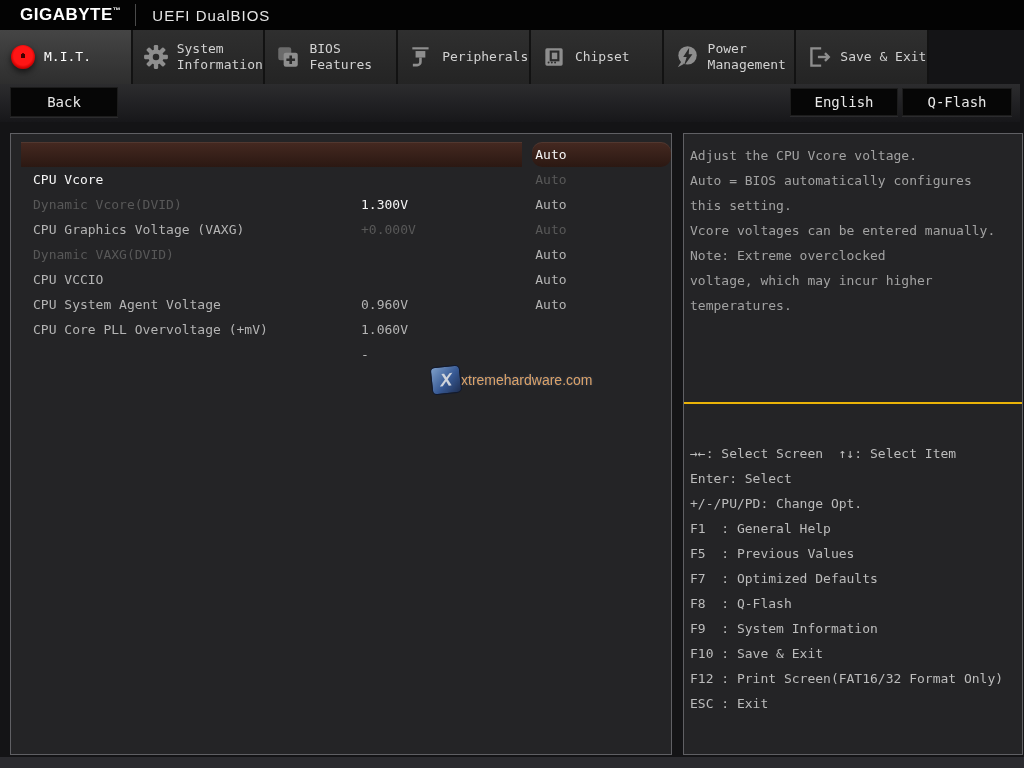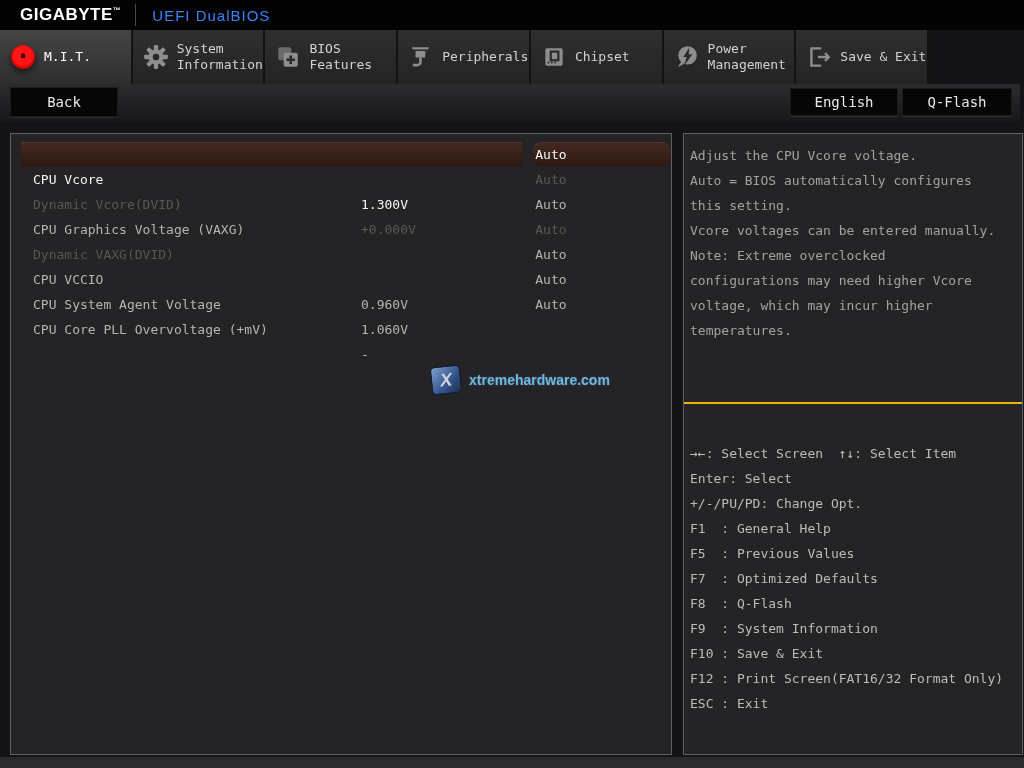--- a/index.html
+++ b/index.html
@@ -20,21 +20,21 @@
     font-family:"Liberation Sans", sans-serif;
     font-weight:bold; font-size:17px; letter-spacing:.5px;
     color:#ffffff; margin-left:20px; white-space:nowrap;
   }
   .brand sup { font-size:8px; }
   .topbar-divider {
     width:1px; height:22px; background:#4a4a4a; margin:0 16px 0 14px;
   }
   .bios-title {
     font-family:"Liberation Sans", sans-serif;
-    font-size:15px; letter-spacing:1px; color:#3b82f6; white-space:nowrap;
+    font-size:15px; letter-spacing:1px; color:#e5e5e5; white-space:nowrap;
   }
 
   
   .tabbar {
     position:absolute; left:0; top:30px; width:929px; height:54px;
     background:#151515; display:flex;
   }
   .tab {
     width:146px; height:54px; display:flex; align-items:center;
     background:linear-gradient(#2f2f2f,#242424);
@@ -111,22 +111,22 @@
   }
   .wm-badge {
     width:30px; height:28px; border-radius:5px; transform:rotate(-6deg);
     background:linear-gradient(135deg,#8fb6e8 0%,#3b63a8 55%,#1d2f56 100%);
     border:1px solid #0e1830;
     color:#eef3fb; font-family:"Liberation Sans", sans-serif;
     font-weight:bold; font-size:18px; font-style:italic;
     display:flex; align-items:center; justify-content:center;
   }
   .wm-text {
-    margin-left:8px; font-family:"Liberation Sans", sans-serif;
-    font-weight:bold; font-size:14px; color:#7dd3fc;
+    font-family:"Liberation Sans", sans-serif;
+    font-weight:normal; font-size:14px; color:#fdba74;
     text-shadow:0 0 3px rgba(90,130,200,.45);
   }
 
   
   .help-box {
     position:absolute; left:0; top:0; width:100%; height:270px;
     border-bottom:2px solid #eab308;
     padding:9px 6px 0 6px;
   }
   .help-box .line, .hints-box .line {
@@ -312,21 +312,20 @@
 </div>
 
 <div class="panel panel-right">
 
   <div class="help-box">
     <div class="line">Adjust the CPU Vcore voltage.</div>
     <div class="line">Auto = BIOS automatically configures</div>
     <div class="line">this setting.</div>
     <div class="line">Vcore voltages can be entered manually.</div>
     <div class="line">Note: Extreme overclocked</div>
-    <div class="line">configurations may need higher Vcore</div>
     <div class="line">voltage, which may incur higher</div>
     <div class="line">temperatures.</div>
   </div>
 
   <div class="hints-box">
     <div class="line">→←: Select Screen  ↑↓: Select Item</div>
     <div class="line">Enter: Select</div>
     <div class="line">+/-/PU/PD: Change Opt.</div>
     <div class="line">F1  : General Help</div>
     <div class="line">F5  : Previous Values</div>

